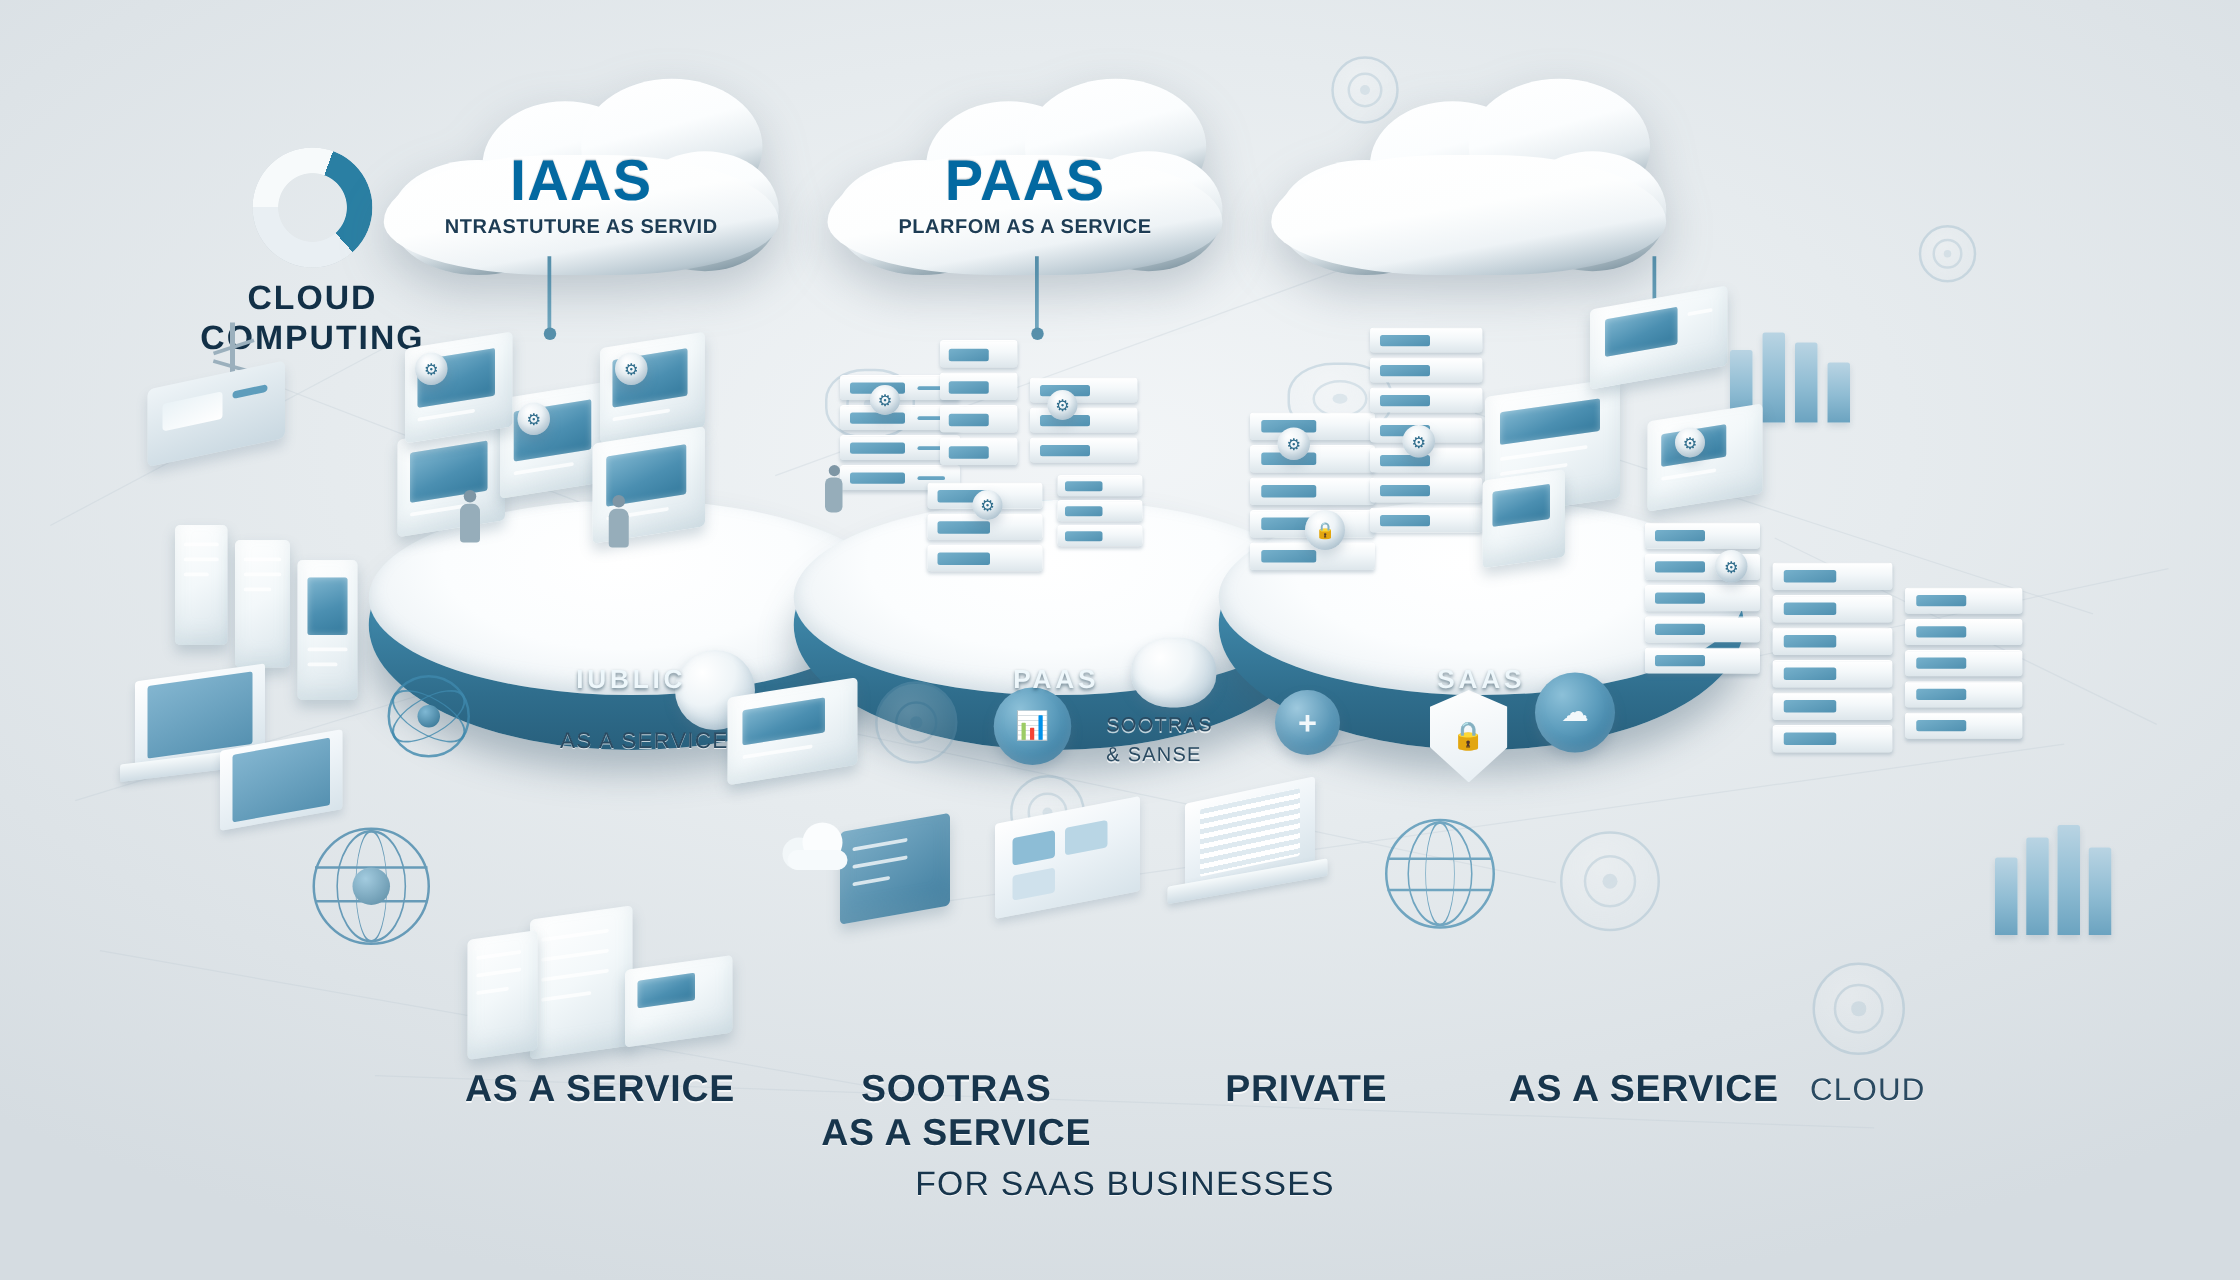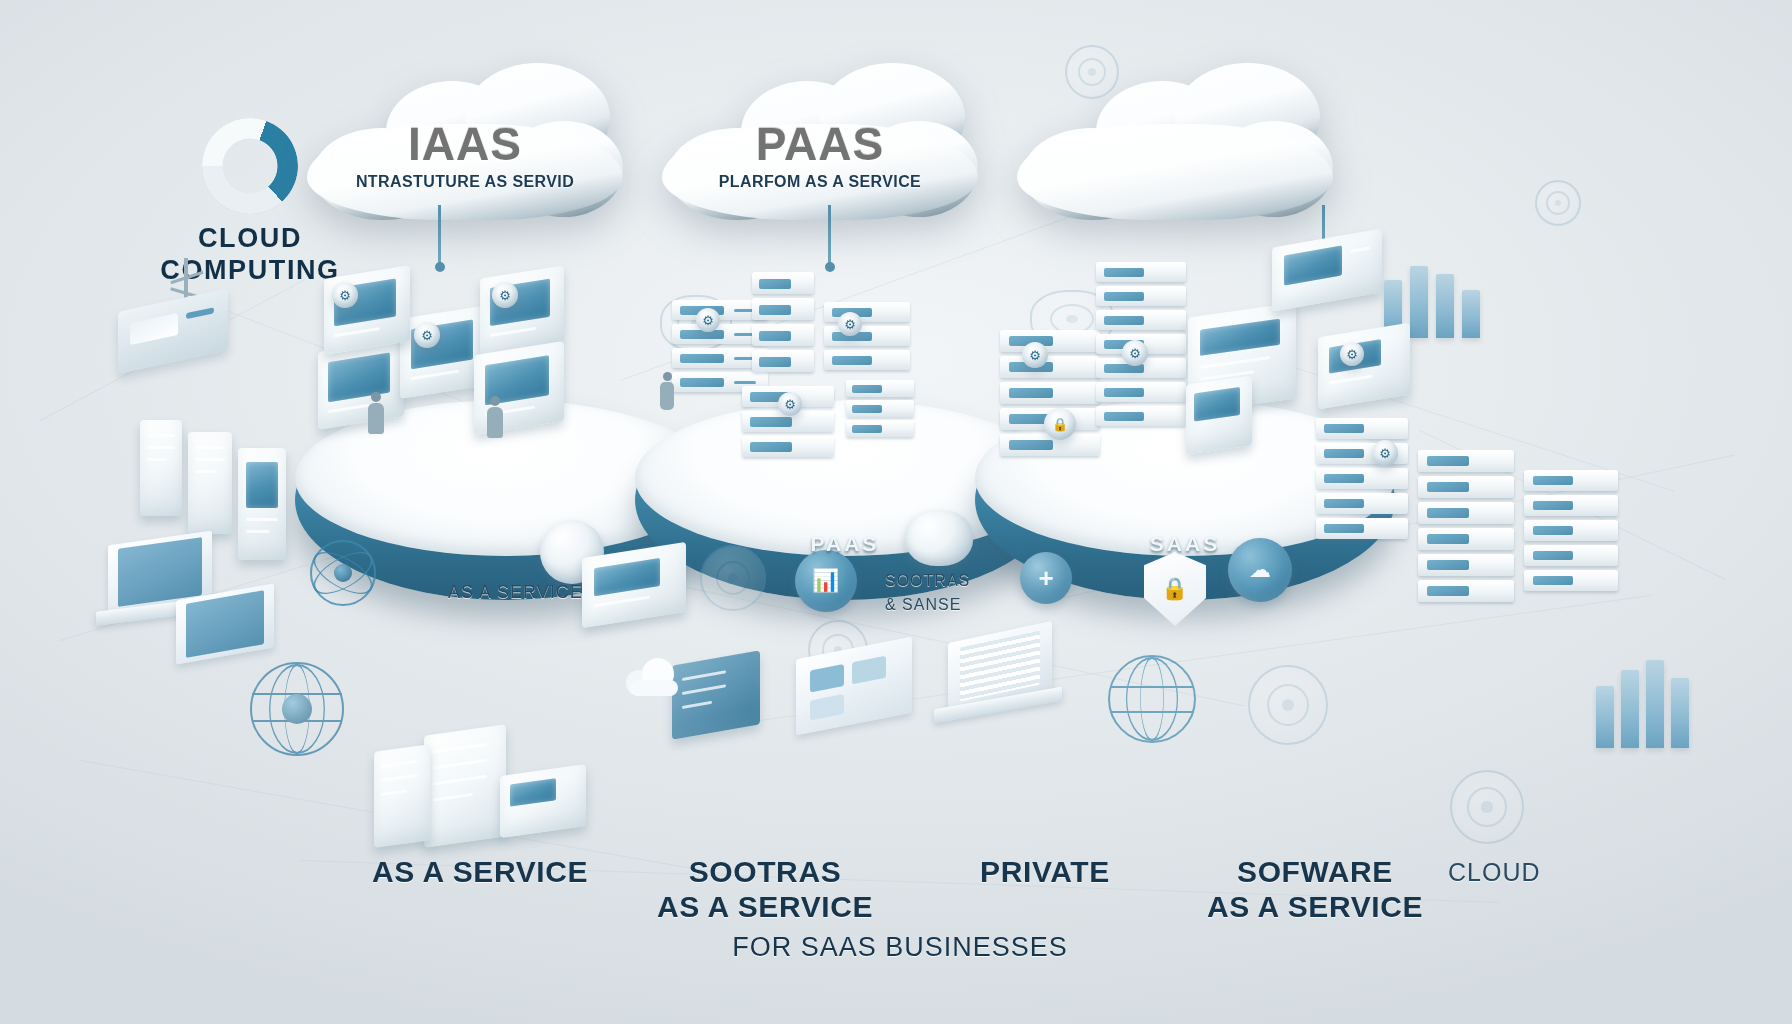--- a/index.html
+++ b/index.html
@@ -24,21 +24,21 @@
     position:absolute; border-radius:50%;
     background:linear-gradient(165deg,#ffffff 0%,#fbfdfe 38%,#e3eaee 62%,#8fa3ae 88%,#5d7280 100%);
   }
   .cloud-shape .body {
     position:absolute; left:2%; right:2%; bottom:0; height:58%;
     border-radius:46% 46% 44% 44% / 58% 58% 46% 46%;
     background:linear-gradient(170deg,#ffffff 0%,#fdfefe 45%,#eef3f6 68%,#b9c8d1 86%,#7b8f9b 100%);
   }
   .cloud-label { position:absolute; left:0; right:0; text-align:center; z-index:4; }
   .cloud-title {
-    color:#737373; font-weight:700; letter-spacing:1px;
+    color:#0369a1; font-weight:700; letter-spacing:1px;
     text-shadow:0 2px 0 rgba(255,255,255,.85), 0 -1px 1px rgba(20,45,65,.25);
   }
   .cloud-sub {
     color:#1d3c54; font-weight:600; letter-spacing:.4px; white-space:nowrap;
     text-shadow:0 1px 0 rgba(255,255,255,.8);
   }
 
   
   .stem { position:absolute; width:3px; background:linear-gradient(#3d7f9e,#5e9cb8); opacity:.85; }
   .stem::after{ content:""; position:absolute; left:50%; bottom:-5px; transform:translateX(-50%);
@@ -243,20 +243,21 @@
 
   <div class="ghost-emblem" style="left:1065px; top:45px; width:54px; height:54px;"></div>
   <div class="ghost-emblem" style="left:1535px; top:180px; width:46px; height:46px;"></div>
   <div class="ghost-emblem" style="left:1030px; top:290px; width:84px; height:58px; border-radius:44%;"></div>
   <div class="ghost-emblem" style="left:660px; top:295px; width:72px; height:56px; border-radius:44%;"></div>
   <div class="ghost-emblem" style="left:808px; top:620px; width:60px; height:60px;"></div>
 
   <div class="platform" style="left:295px; top:400px; width:420px; height:200px;">
     <div class="disc-rim"></div>
     <div class="disc-top"></div>
+    <div class="disc-text" style="top:132px; font-size:21px;">IUBLIC</div>
   </div>
 
   <div class="cube" style="left:318px; top:345px; width:86px; height:78px; transform:skewY(-9deg);">
     <div class="screen" style="left:10px; top:12px; width:62px; height:40px;"></div>
     <div class="stripe" style="left:10px; top:60px; width:48px;"></div>
   </div>
   <div class="cube" style="left:400px; top:312px; width:88px; height:80px; transform:skewY(-9deg);">
     <div class="screen" style="left:11px; top:12px; width:62px; height:40px;"></div>
     <div class="stripe" style="left:11px; top:60px; width:48px;"></div>
   </div>
@@ -643,19 +644,18 @@
     <span class="l2">AS A SERVICE</span>
   </div>
   <div class="caption" style="left:640px; top:855px; width:250px; font-size:30px;">
     <span class="l1">SOOTRAS</span>
     <span class="l2">AS A SERVICE</span>
   </div>
   <div class="caption" style="left:930px; top:855px; width:230px; font-size:30px;">
     <span class="l1">PRIVATE</span>
   </div>
   <div class="caption" style="left:1190px; top:855px; width:250px; font-size:30px;">
-    <span class="l1">SOFWARE</span>
     <span class="l2">AS A SERVICE</span>
   </div>
 
   <div class="caption" style="left:700px; top:932px; width:400px; font-size:27px; font-weight:500; letter-spacing:1px;">FOR SAAS BUSINESSES</div>
 
 </div>
 
 </body></html>

